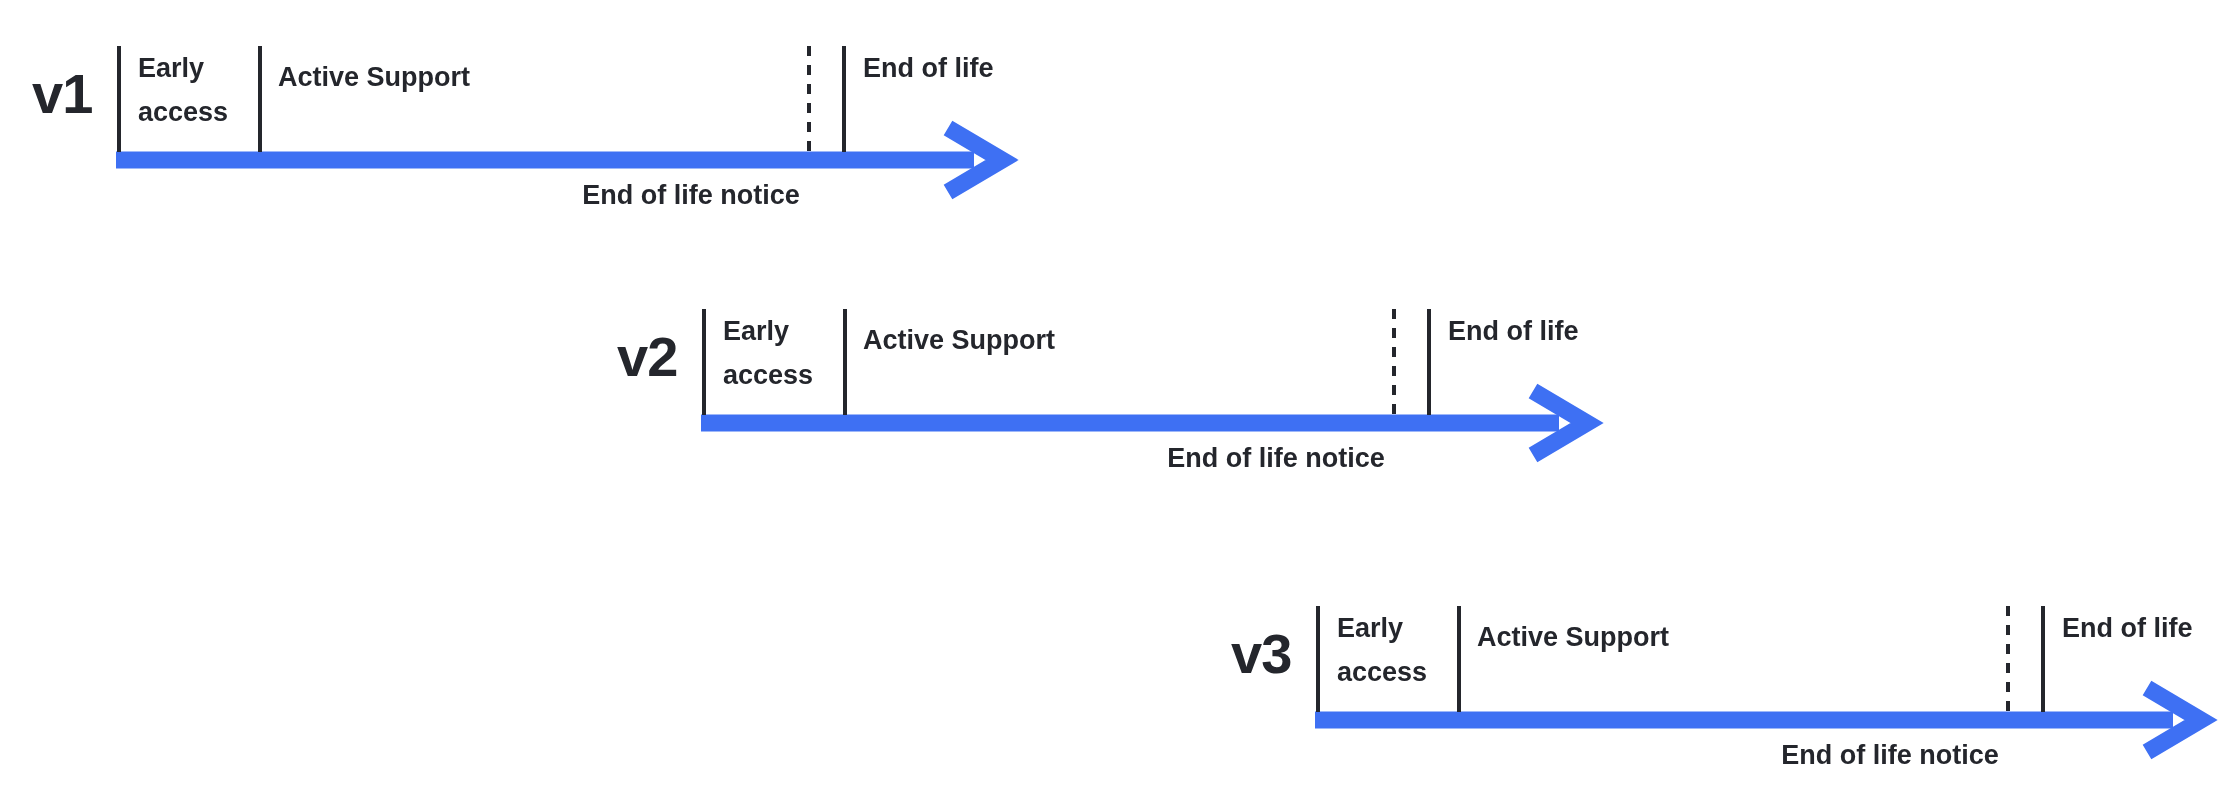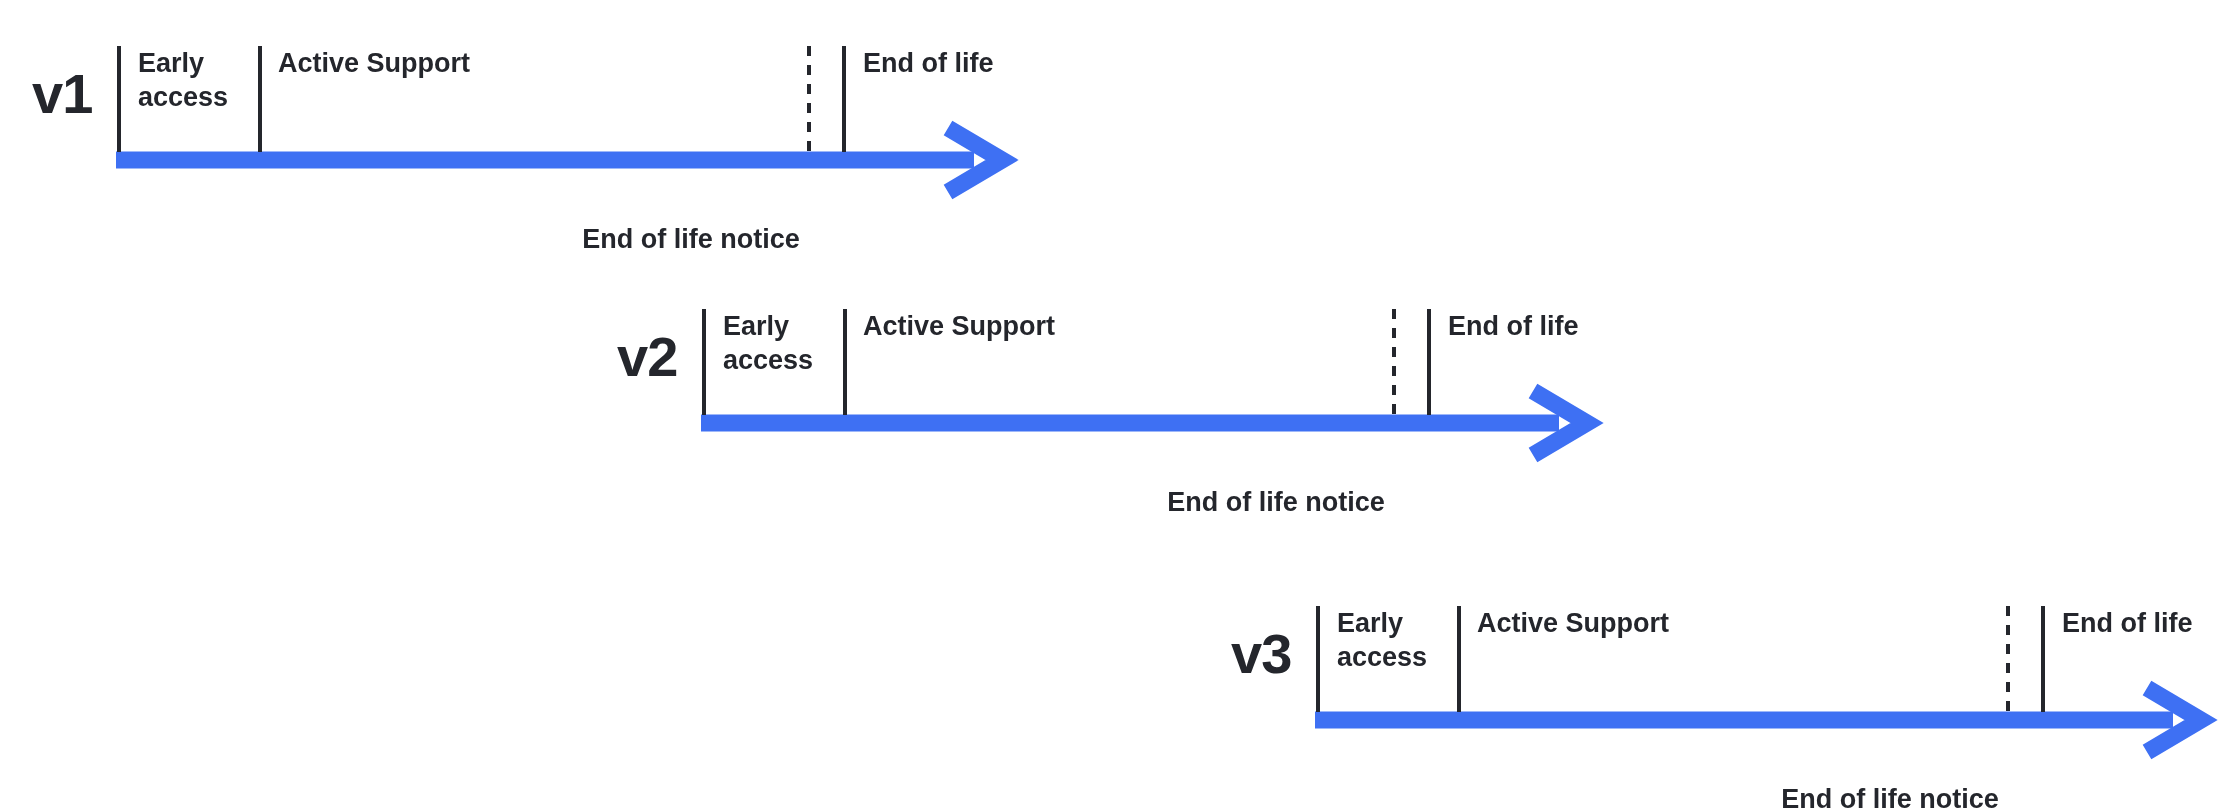--- a/index.html
+++ b/index.html
@@ -57,26 +57,26 @@
       to bottom,
       var(--ink, #24262C) 0px, var(--ink, #24262C) 10px,
       transparent 10px, transparent 19px
     );
   }
 
   .plabel {
     position: absolute;
     top: 4px;
     font-size: 27px;
-    line-height: 34px;
+    line-height: 44px;
     font-weight: bold;
     color: var(--ink, #24262C);
   }
   .early  { left: 106px; width: 120px; }
-  .active { left: 246px; width: 420px; }
+  .active { left: 246px; width: 420px; margin-top: 9px; }
   .eol    { left: 831px; width: 230px; }
 
   .arrowsvg {
     position: absolute;
     left: 0;
     top: 0;
     display: block;
   }
   .arrow-stroke {
     stroke: var(--arrow, #3E70F3);
@@ -87,21 +87,20 @@
   .notice {
     position: absolute;
     left: 459px;
     top: 136px;
     width: 400px;
     text-align: center;
     font-size: 27px;
     line-height: 34px;
     font-weight: bold;
     color: var(--ink, #24262C);
-    margin-top: 44px;
   }
 </style>
 </head>
 <body>
 
 <div class="timeline row-v1">
   <div class="version">v1</div>
   <svg class="arrowsvg" width="1010" height="196" viewBox="0 0 1010 196">
     <line class="arrow-stroke" x1="84" y1="118" x2="942" y2="118"></line>
     <polyline class="arrow-stroke" points="916,86 970,118 916,150" stroke-linejoin="miter"></polyline>

